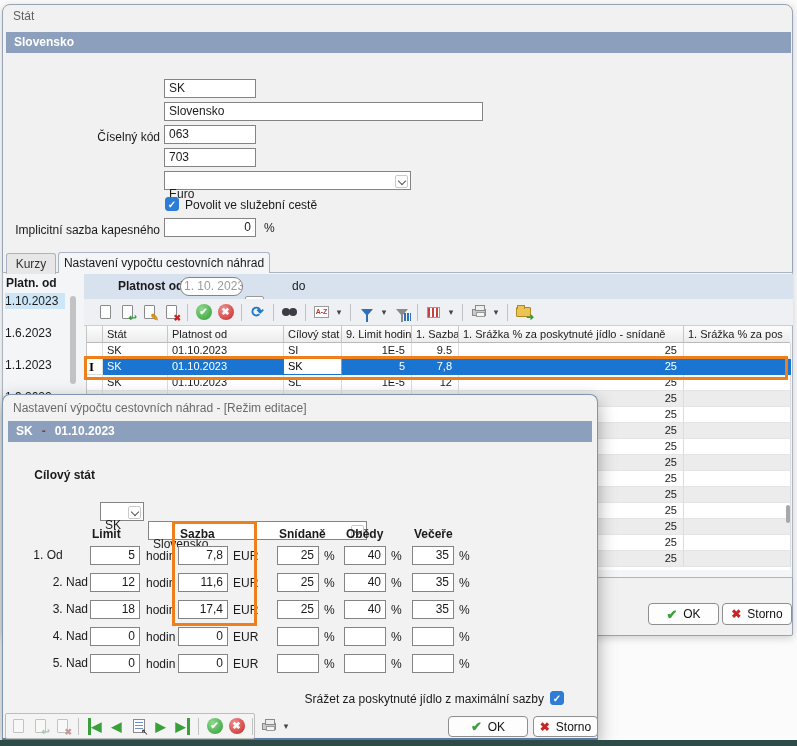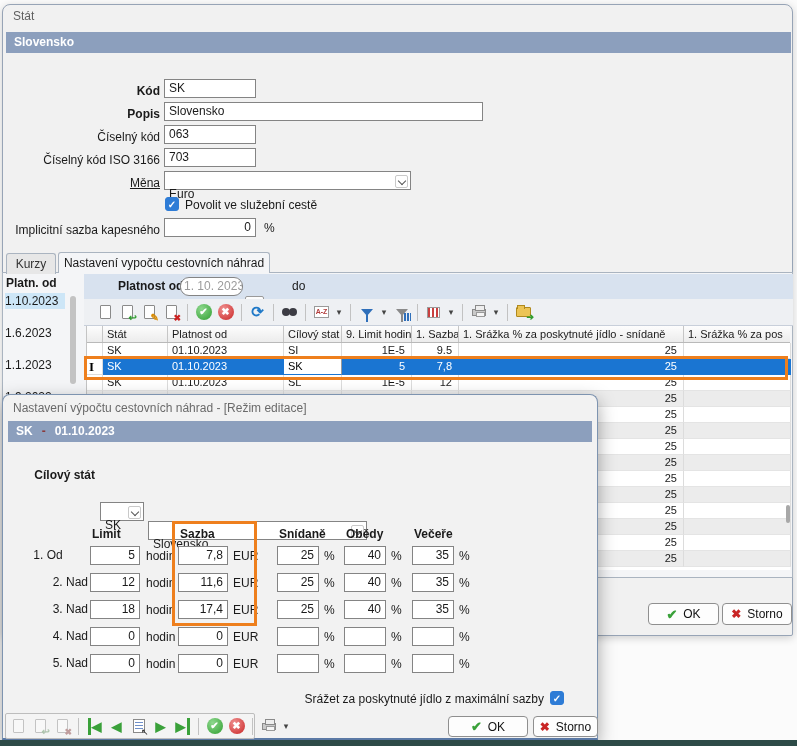--- a/index.html
+++ b/index.html
@@ -129,33 +129,29 @@
 <body>
 
 <div id="screen">
 
   <div class="abs main-window"></div>
   <div class="abs win-title">Stát</div>
   <div class="abs hdr-bar main-hdr">
     <span>Slovensko</span>
   </div>
 
-  <div class="abs flabel bold" style="top:82px;">Kód</div>
   <div class="abs tb" style="left:164px;top:79px;width:92px;">SK</div>
 
-  <div class="abs flabel bold" style="top:105px;">Popis</div>
   <div class="abs tb" style="left:164px;top:102px;width:319px;">Slovensko</div>
 
   <div class="abs flabel" style="top:128px;">Číselný kód</div>
   <div class="abs tb" style="left:164px;top:125px;width:92px;">063</div>
 
-  <div class="abs flabel" style="top:151px;">Číselný kód ISO 3166</div>
   <div class="abs tb" style="left:164px;top:148px;width:92px;">703</div>
 
-  <div class="abs flabel und" style="top:174px;">Měna</div>
   <div class="abs combo" style="left:164px;top:171px;width:247px;">
     <span>Euro</span>
     <span class="arr"></span>
   </div>
 
   <div class="abs chk" style="left:165px;top:197px;"></div>
   <div class="abs" style="left:185px;top:198px;">Povolit ve služební cestě</div>
 
   <div class="abs flabel" style="top:221px;">Implicitní sazba kapesného</div>
   <div class="abs tb num" style="left:164px;top:218px;width:92px;">0</div>

